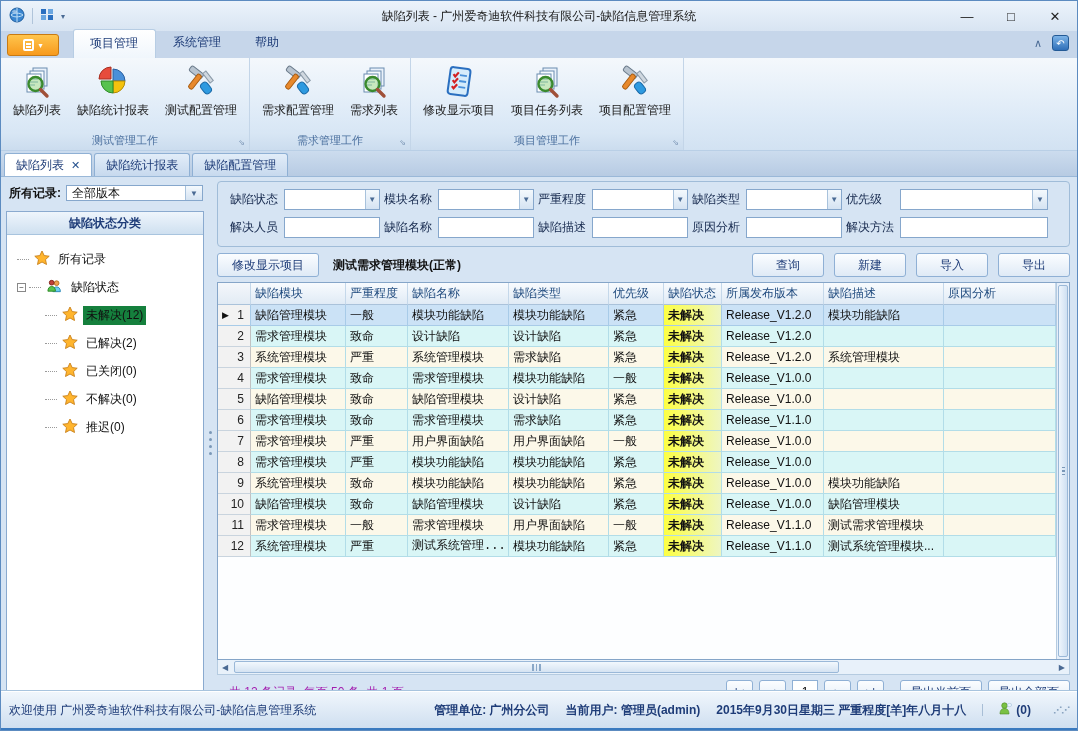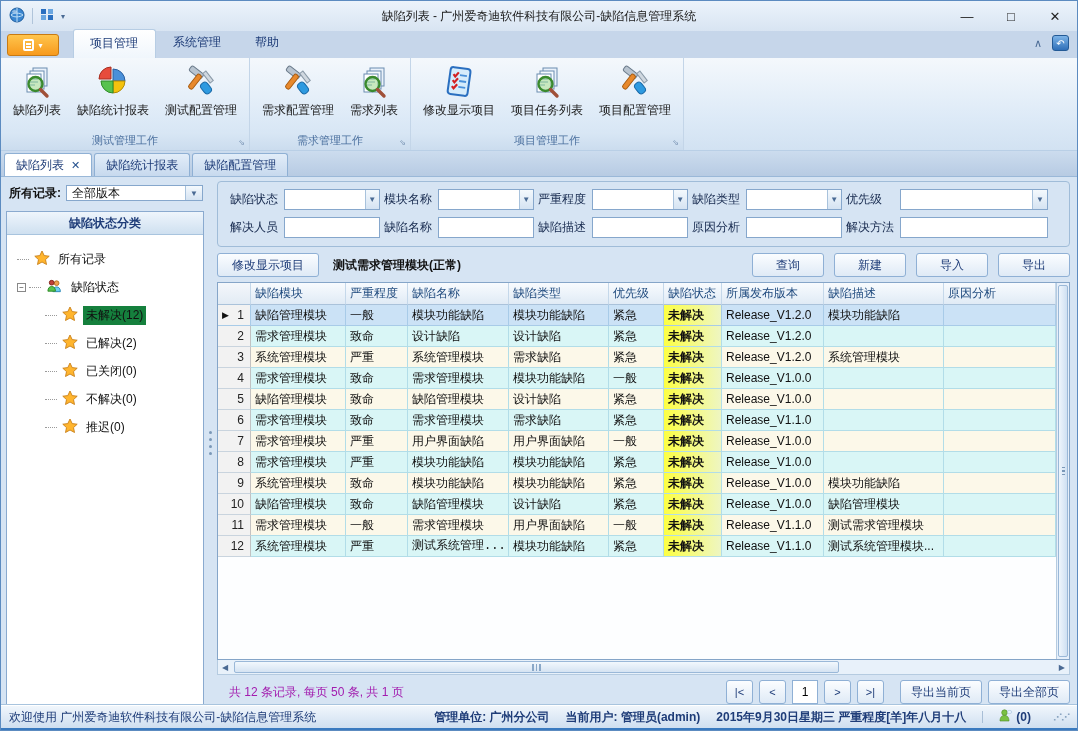--- a/index.html
+++ b/index.html
@@ -129,21 +129,21 @@
 
   
   .pager-row { height:34px; display:flex; align-items:center; padding:0 5px 0 14px; gap:6px; }
   .pager-summary { color:#a21caf; }
   .pager-spacer { flex:1; }
   .pg-btn { width:27px; height:24px; padding:0; font-size:11px; }
   .page-box { width:26px; height:24px; border:1px solid #8fb0d5; background:#fff; text-align:center; font:inherit; outline:none; }
   .exp-btn { padding:0 10px; }
 
   
-  .statusbar { position:absolute; left:0; right:0; bottom:0; height:25px;
+  .statusbar { position:absolute; left:0; right:0; bottom:0; height:39px;
                background:linear-gradient(#f0f6fc,#cfdff0); border-top:1px solid #fff;
                box-shadow:0 -1px 0 #a8c4de; border-bottom:2px solid #3a7abf;
                display:flex; align-items:center; padding:0 8px; color:#1e3c78; }
   .sb-right { margin-left:auto; display:flex; align-items:center; gap:16px; font-weight:bold; }
   .sb-sep { width:1px; height:12px; background:#a8bed6; }
   .sb-user-ic { display:flex; align-items:center; gap:4px; font-weight:bold; }
   .grip { color:#8aa4c0; font-size:9px; letter-spacing:-1px; margin-left:6px; }
 </style>
 </head>
 <body>

